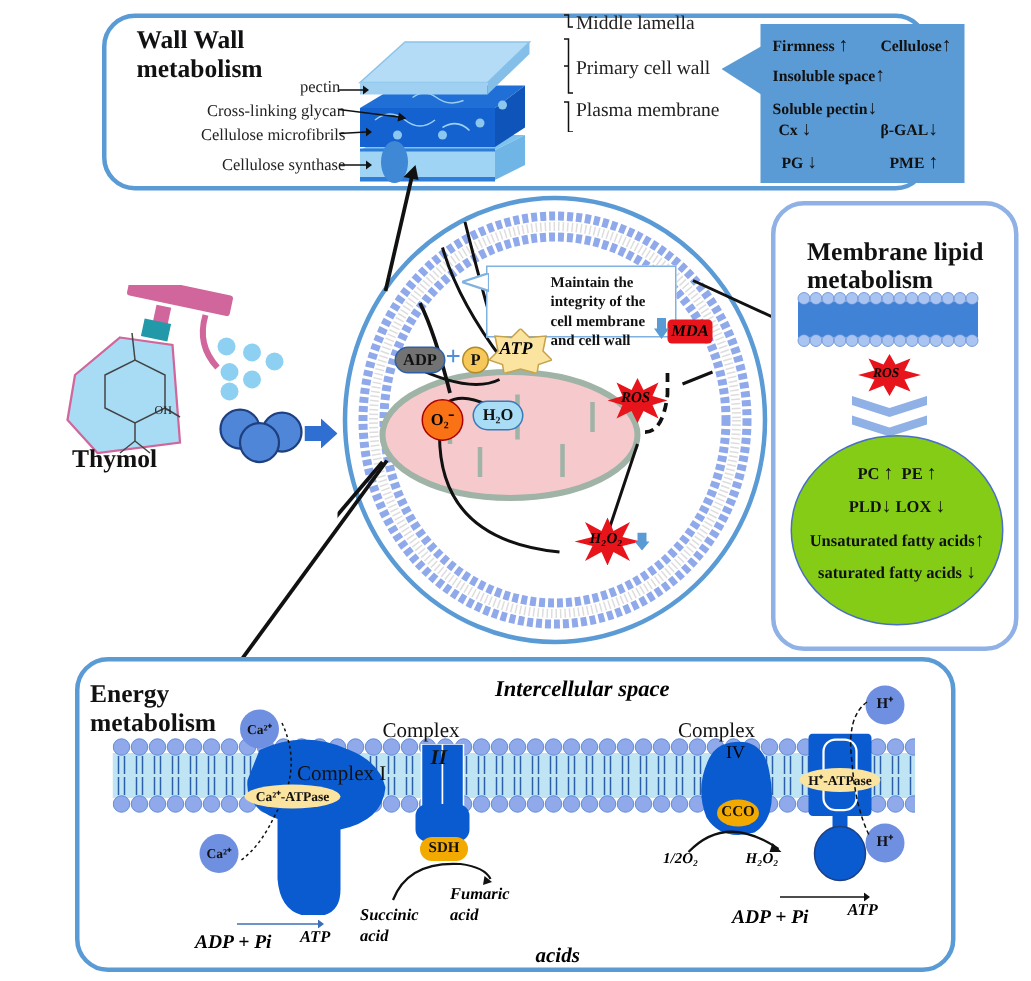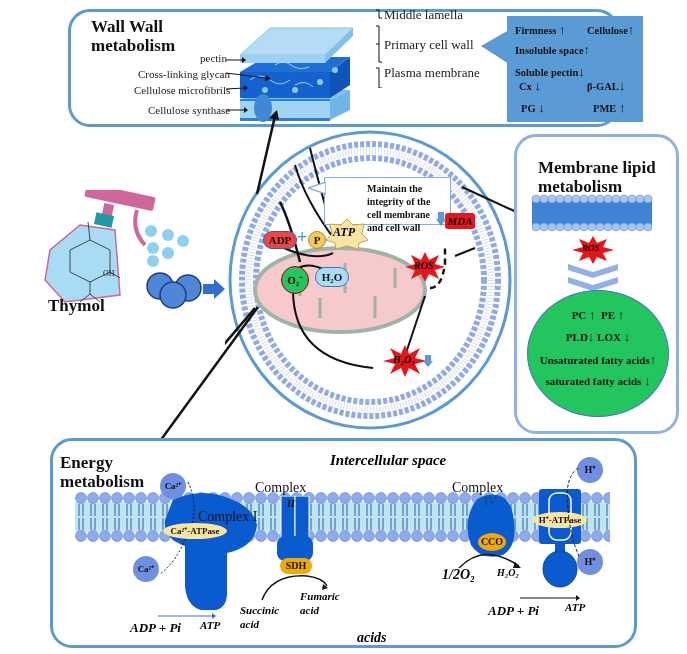--- a/index.html
+++ b/index.html
@@ -6,21 +6,21 @@
   body { width:687px; height:654px; position:relative; overflow:hidden; font-family:"Liberation Serif", serif; }
   .abs { position:absolute; }
   .panel { position:absolute; border:3px solid #5b9bd5; border-radius:22px; background:#fff; box-sizing:border-box; }
   .title { position:absolute; font-weight:bold; font-size:17px; line-height:19px; color:#111; }
   .lbl { position:absolute; font-size:11px; color:#222; white-space:nowrap; }
   .blabel { position:absolute; font-size:13px; color:#222; white-space:nowrap; }
   .bold { font-weight:bold;font-style:italic; }
   .effects-box { position:absolute; left:507px; top:16px; width:136px; height:106px; background:#5b9bd5; }
   .effects-box .row { position:absolute; font-weight:bold; font-size:10.5px; color:#111; white-space:nowrap; }
   .arr { font-weight:bold; font-size:13px; }
-  .lipid-circle { position:absolute; left:527px; top:290px; width:140px; height:125px; border-radius:50%; background:#22c55e; border:1px solid #4b6fc7; }
+  .lipid-circle { position:absolute; left:527px; top:290px; width:140px; height:125px; border-radius:50%; background:#84cc16; border:1px solid #4b6fc7; }
   .lipid-circle .row { position:absolute; width:100%; text-align:center; font-weight:bold; font-size:11px; color:#111; white-space:nowrap; }
   .pill { position:absolute; border-radius:10px; font-weight:bold; font-size:11px; text-align:center; color:#111; }
 </style>
 </head>
 <body>
 
 <div class="panel" style="left:68px;top:9px;width:551px;height:118px;"></div>
 <div class="title" style="left:91px;top:17px;">
   <div>Wall Wall</div>
   <div>metabolism</div>
@@ -174,29 +174,29 @@
     <polygon points="0,164 3,150 11,156" fill="#111"></polygon>
   </svg>
 
 <div class="abs" style="left:324px;top:177px;width:125px;height:46px;border:1.5px solid #7fb2e0;background:#fff;">
   <div style="font-weight:bold;font-size:10px;line-height:13px;padding:4px 6px;color:#111;margin-left:36px;">Maintain the integrity of the cell membrane and cell wall</div>
 </div>
 <svg class="abs" style="left:308px;top:182px;" width="18" height="14">
     <polygon points="18,0 0,6 18,12" fill="#fff" stroke="#7fb2e0" stroke-width="1.5"></polygon>
   </svg>
 
-<div class="pill" style="left:263px;top:231px;width:32px;height:16px;line-height:16px;background:#ef4444;border:1px solid #2d5fa8;">ADP</div>
+<div class="pill" style="left:263px;top:231px;width:32px;height:16px;line-height:16px;background:#737373;border:1px solid #2d5fa8;">ADP</div>
 <div class="abs" style="left:297px;top:227px;font-size:18px;font-weight:bold;color:#4f8edb;">+</div>
 <div class="pill" style="left:308px;top:231px;width:16px;height:16px;line-height:16px;border-radius:50%;background:#f6c85a;border:1px solid #b08a2a;">P</div>
 <svg class="abs" style="left:326px;top:219px;" width="42" height="30">
     <polygon points="21,0 27,6 38,5 36,15 42,21 33,24 32,30 21,27 10,30 9,24 0,21 6,15 4,5 15,6" fill="#fbe3a0" stroke="#c7a24a"></polygon>
   </svg>
 <div class="abs bold" style="left:333px;top:225px;font-size:12px;">ATP</div>
 
-<div class="abs" style="left:281px;top:266px;width:26px;height:26px;border-radius:50%;background:#22c55e;border:1px solid #a00;text-align:center;line-height:26px;font-weight:bold;font-size:11px;">O₂⁻</div>
+<div class="abs" style="left:281px;top:266px;width:26px;height:26px;border-radius:50%;background:#f97316;border:1px solid #a00;text-align:center;line-height:26px;font-weight:bold;font-size:11px;">O₂⁻</div>
 <div class="pill" style="left:315px;top:267px;width:32px;height:18px;line-height:18px;background:#a9dcf5;border:1px solid #3a79b8;">H₂O</div>
 
 <svg class="abs" style="left:405px;top:252px;" width="40" height="30">
     <polygon points="20,0 24,8 34,3 30,12 40,15 30,18 34,27 24,22 20,30 16,22 6,27 10,18 0,15 10,12 6,3 16,8" fill="#e8141b"></polygon>
   </svg>
 <div class="abs bold" style="left:414px;top:260px;font-size:10px;">ROS</div>
 
 <svg class="abs" style="left:383px;top:345px;" width="44" height="32">
     <polygon points="22,0 26,9 37,3 32,13 44,16 32,19 37,29 26,23 22,32 18,23 7,29 12,19 0,16 12,13 7,3 18,9" fill="#e8141b"></polygon>
   </svg>
@@ -424,40 +424,40 @@
   </svg>
 <div class="abs" style="left:198px;top:509px;font-size:14px;color:#111;">Complex I</div>
 <div class="pill" style="left:163px;top:523px;width:64px;height:16px;line-height:16px;border-radius:50%;background:#fbe3a0;font-size:9px;">Ca²⁺-ATPase</div>
 
 <div class="abs" style="left:255px;top:480px;font-size:14px;color:#111;">Complex</div>
 <svg class="abs" style="left:273px;top:496px;" width="48" height="80">
   <rect x="8" y="0" width="14" height="45" fill="#0a5bd0" stroke="#fff" stroke-width="1"></rect>
   <rect x="22" y="0" width="14" height="45" fill="#0a5bd0" stroke="#fff" stroke-width="1"></rect>
   <rect x="4" y="40" width="36" height="25" rx="8" fill="#0a5bd0"></rect>
 </svg>
-<div class="abs bold" style="left:287px;top:498px;font-size:10px;color:#111;">II</div>
+<div class="abs bold" style="left:287px;top:498px;font-size:14px;color:#111;">II</div>
 <div class="pill" style="left:280px;top:558px;width:32px;height:16px;line-height:16px;background:#f2a900;font-size:10px;">SDH</div>
 <svg class="abs" style="left:260px;top:572px;" width="70" height="30">
     <path d="M2,28 q10,-26 45,-24 q16,2 20,10" stroke="#111" fill="none" stroke-width="1.5"></path>
     <polygon points="63,12 68,16 62,18" fill="#111"></polygon>
   </svg>
 <div class="abs bold" style="left:240px;top:603px;width:50px;font-size:11px;line-height:14px;">Succinic acid</div>
 <div class="abs bold" style="left:300px;top:589px;width:40px;font-size:11px;line-height:14px;">Fumaric acid</div>
 
 <div class="abs" style="left:452px;top:480px;font-size:14px;color:#111;">Complex</div>
 <svg class="abs" style="left:467px;top:493px;" width="50" height="65">
     <path d="M20,2 q22,-4 26,20 q6,30 -10,40 q-22,6 -32,-10 q-8,-20 2,-40 q4,-8 14,-10 z" fill="#0a5bd0"></path>
   </svg>
-<div class="abs" style="left:484px;top:494px;font-size:12px;color:#0c4a6e;">IV</div>
+<div class="abs" style="left:484px;top:494px;font-size:12px;color:#000000;">IV</div>
 <div class="pill" style="left:478px;top:533px;width:28px;height:18px;line-height:18px;border-radius:50%;background:#f2a900;font-size:10px;">CCO</div>
 <svg class="abs" style="left:455px;top:550px;" width="70" height="20">
     <path d="M4,18 q25,-26 60,-2" stroke="#111" fill="none" stroke-width="1.5"></path>
     <polygon points="60,12 66,18 58,18" fill="#111"></polygon>
   </svg>
-<div class="abs bold" style="left:442px;top:567px;font-size:14px;">1/2O₂</div>
+<div class="abs bold" style="left:442px;top:567px;font-size:10px;">1/2O₂</div>
 <div class="abs bold" style="left:497px;top:567px;font-size:10px;">H₂O₂</div>
 
 <svg class="abs" style="left:535px;top:489px;" width="50" height="100">
   <rect x="4" y="0" width="42" height="55" rx="3" fill="#0a5bd0"></rect>
   <rect x="14" y="4" width="22" height="47" rx="8" fill="none" stroke="#fff" stroke-width="1.5"></rect>
   <rect x="20" y="55" width="10" height="10" fill="#0a5bd0"></rect>
   <ellipse cx="25" cy="80" rx="17" ry="18" fill="#0a5bd0" stroke="#1e3f80"></ellipse>
 </svg>
 <div class="pill" style="left:533px;top:512px;width:54px;height:16px;line-height:16px;border-radius:50%;background:#fbe3a0;font-size:9px;">H⁺-ATPase</div>
 <div class="pill" style="left:577px;top:457px;width:26px;height:26px;line-height:26px;border-radius:50%;background:#6f8fe0;font-size:10px;">H⁺</div>

